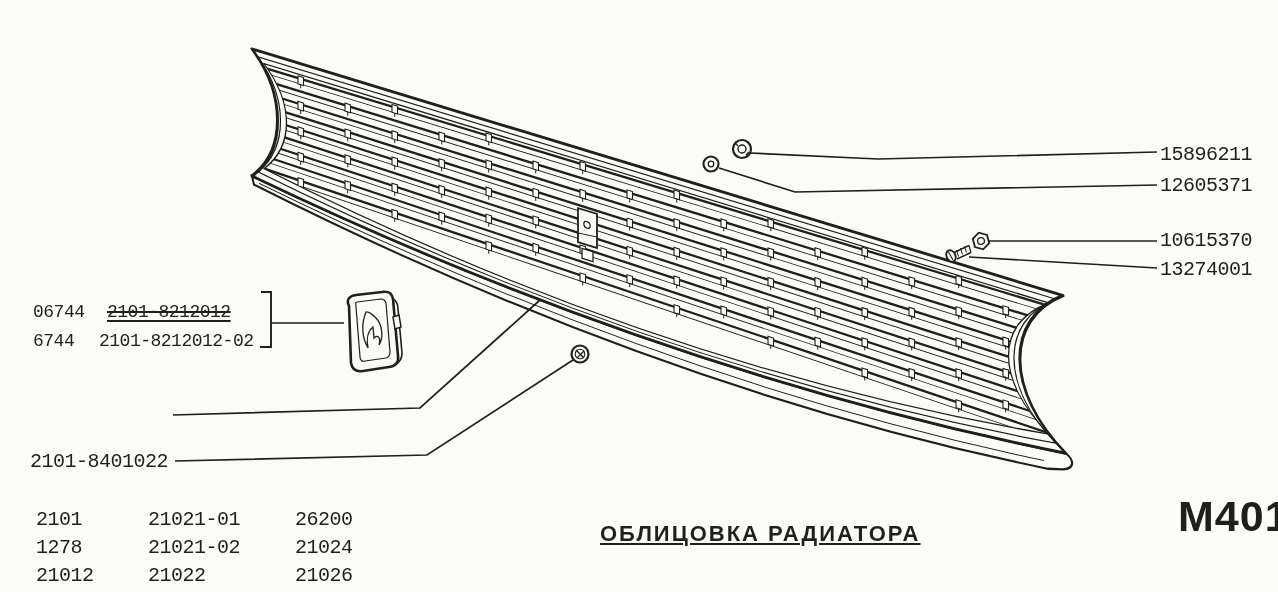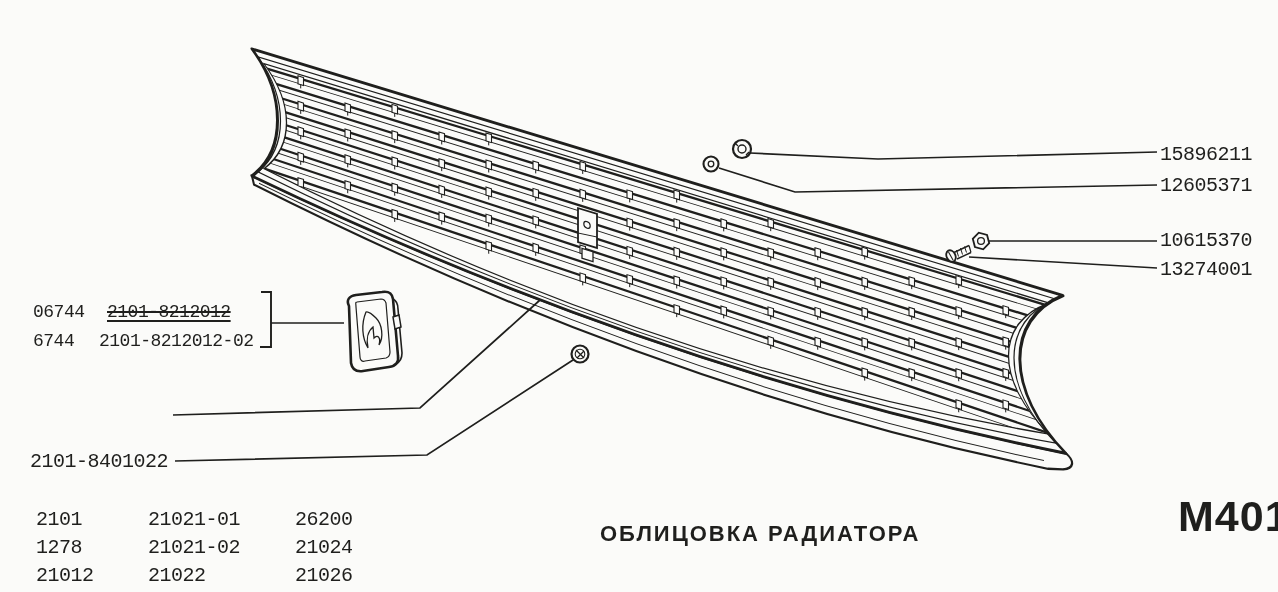--- a/index.html
+++ b/index.html
@@ -14,21 +14,21 @@
   svg .sf { stroke:var(--ink); fill:var(--paper); }
   .pn {
     position:absolute; white-space:nowrap; color:var(--ink);
     font-family:"Liberation Mono", monospace; font-size:20px; letter-spacing:-0.5px;text-align:right;
   }
   .pn.small { font-size:18px; }
   .struck { text-decoration: underline line-through; text-decoration-thickness:1.8px; text-underline-offset:3px;margin-left:8px; }
   .caption {
     position:absolute; white-space:nowrap; color:var(--ink);
     font-family:"Liberation Sans", sans-serif; font-weight:bold;
-    font-size:22px; letter-spacing:2px;
+    font-size:22px; letter-spacing:2px;text-decoration:underline;
   }
   .code {
     position:absolute; white-space:nowrap; color:var(--ink);
     font-family:"Liberation Sans", sans-serif; font-weight:bold;
     font-size:43px; letter-spacing:1px;margin-left:16px;
   }
 </style>
 </head>
 <body>
 

